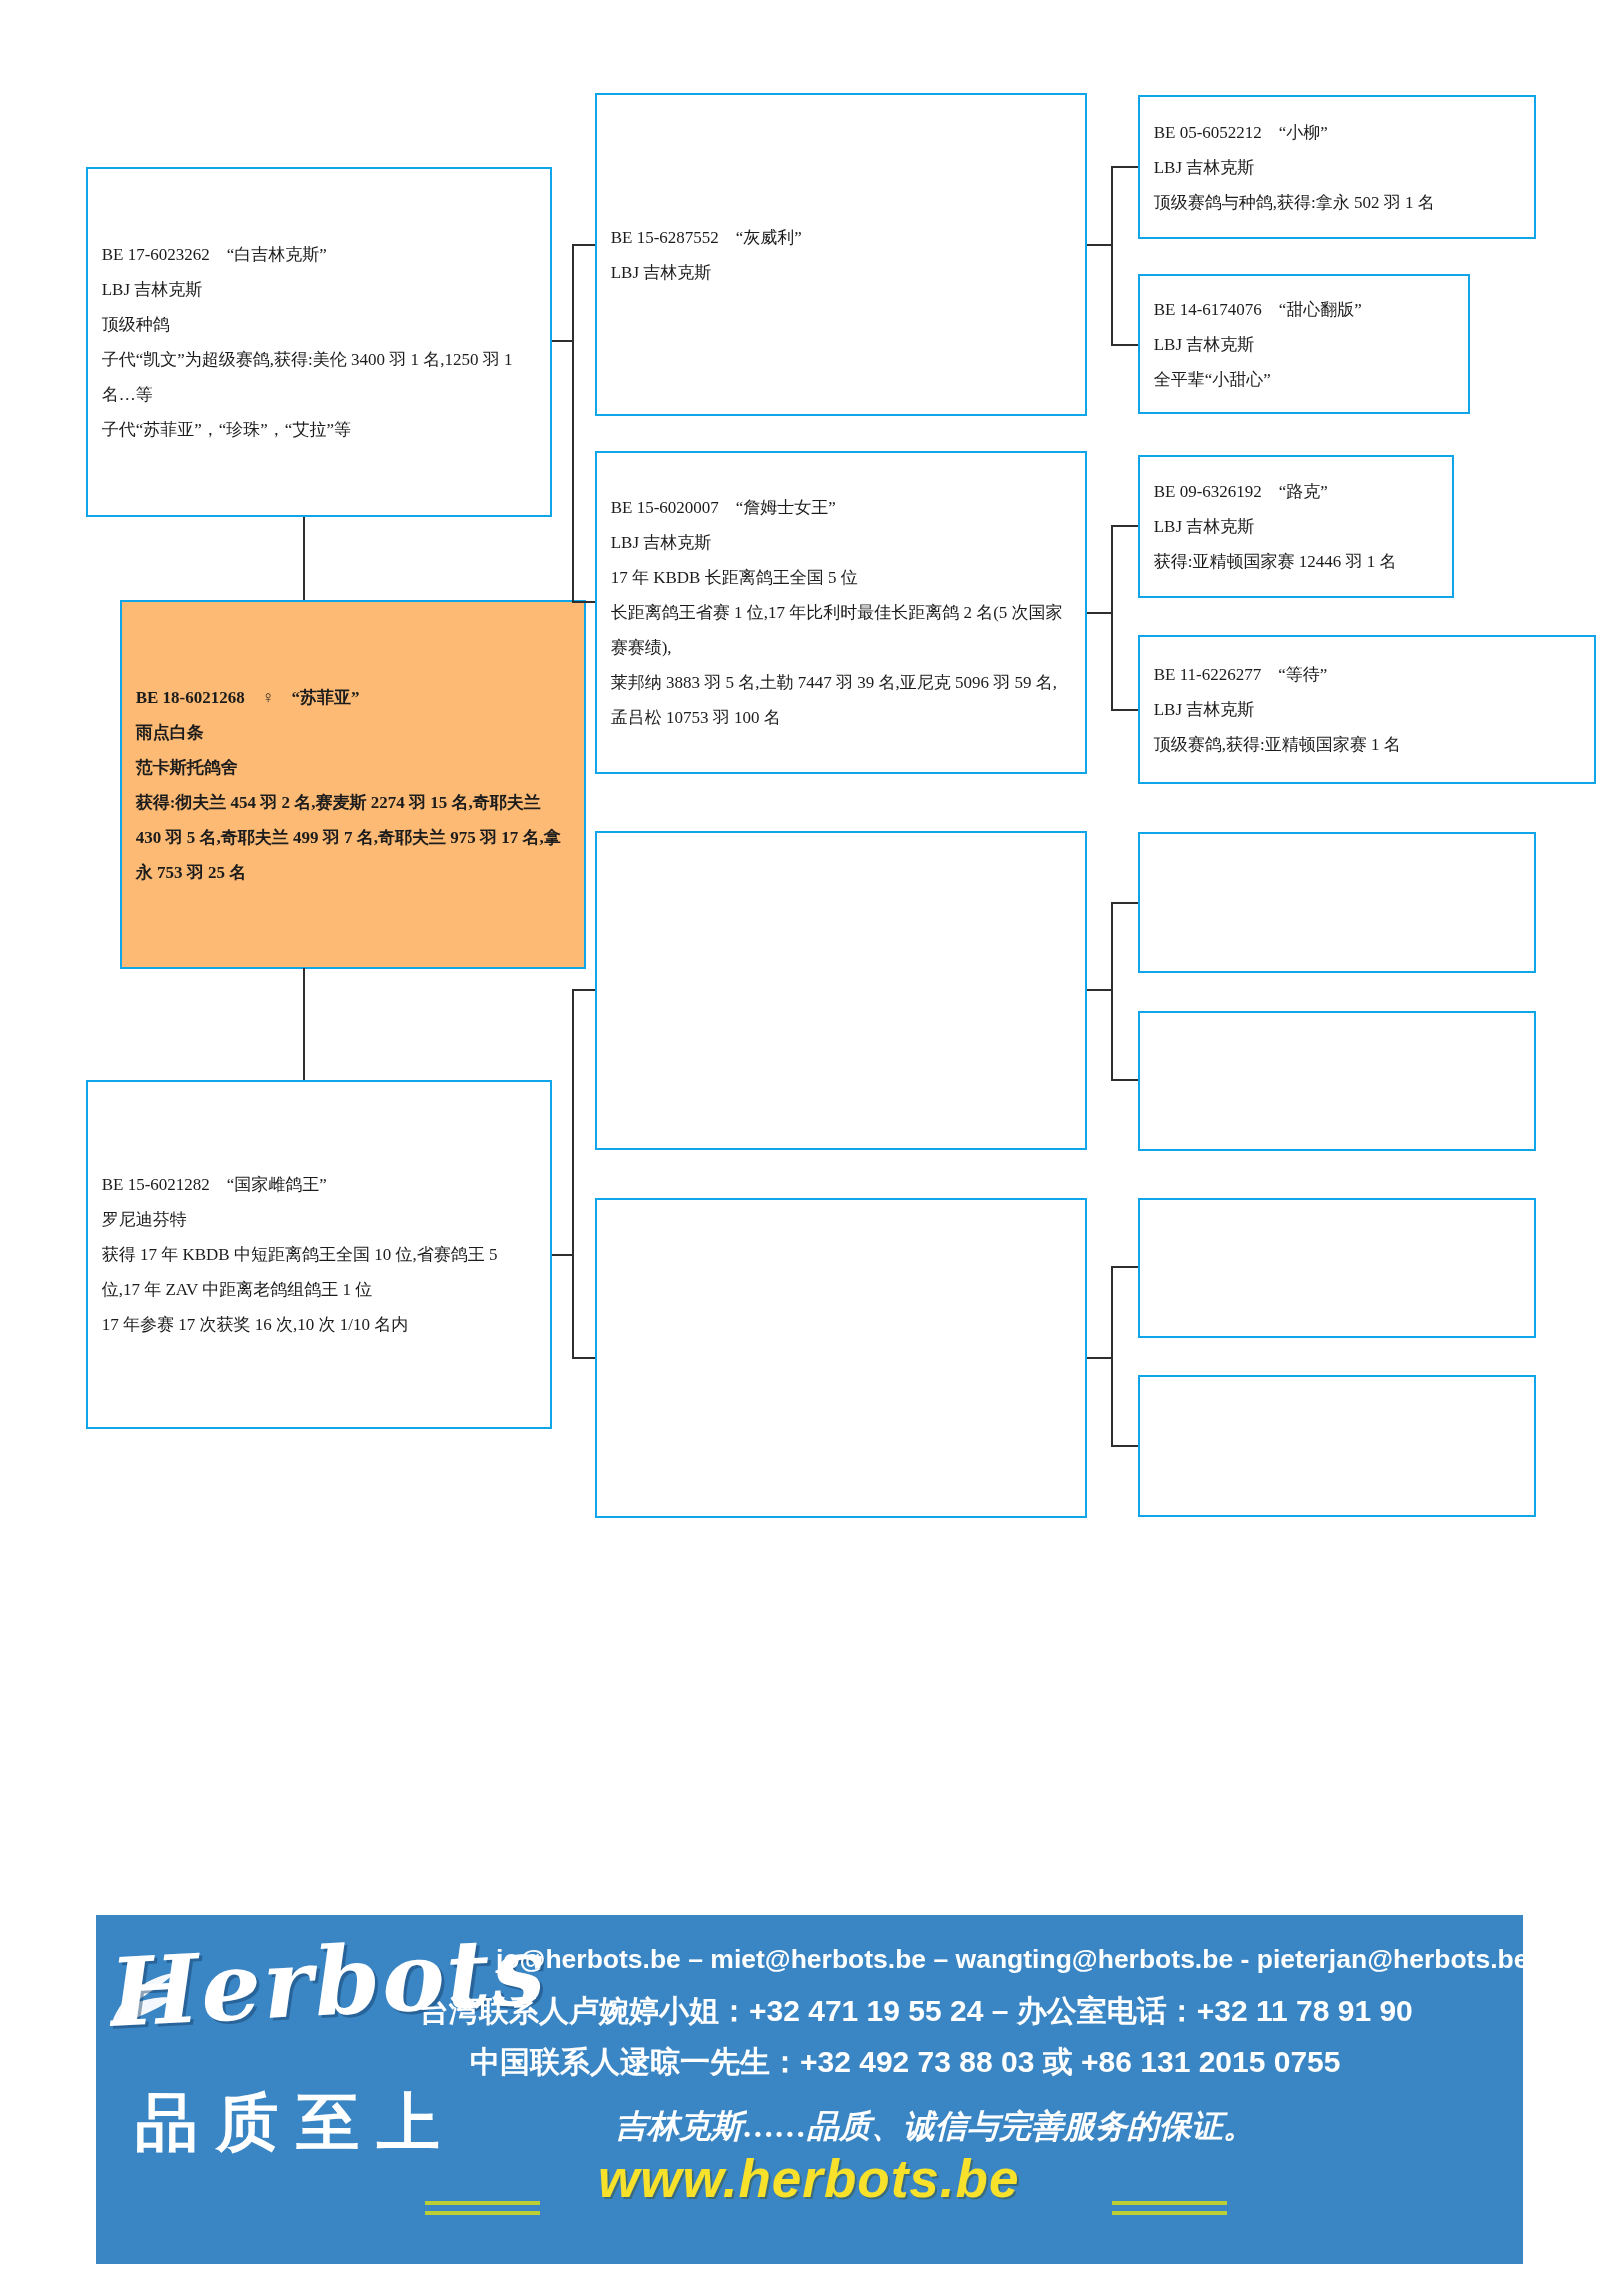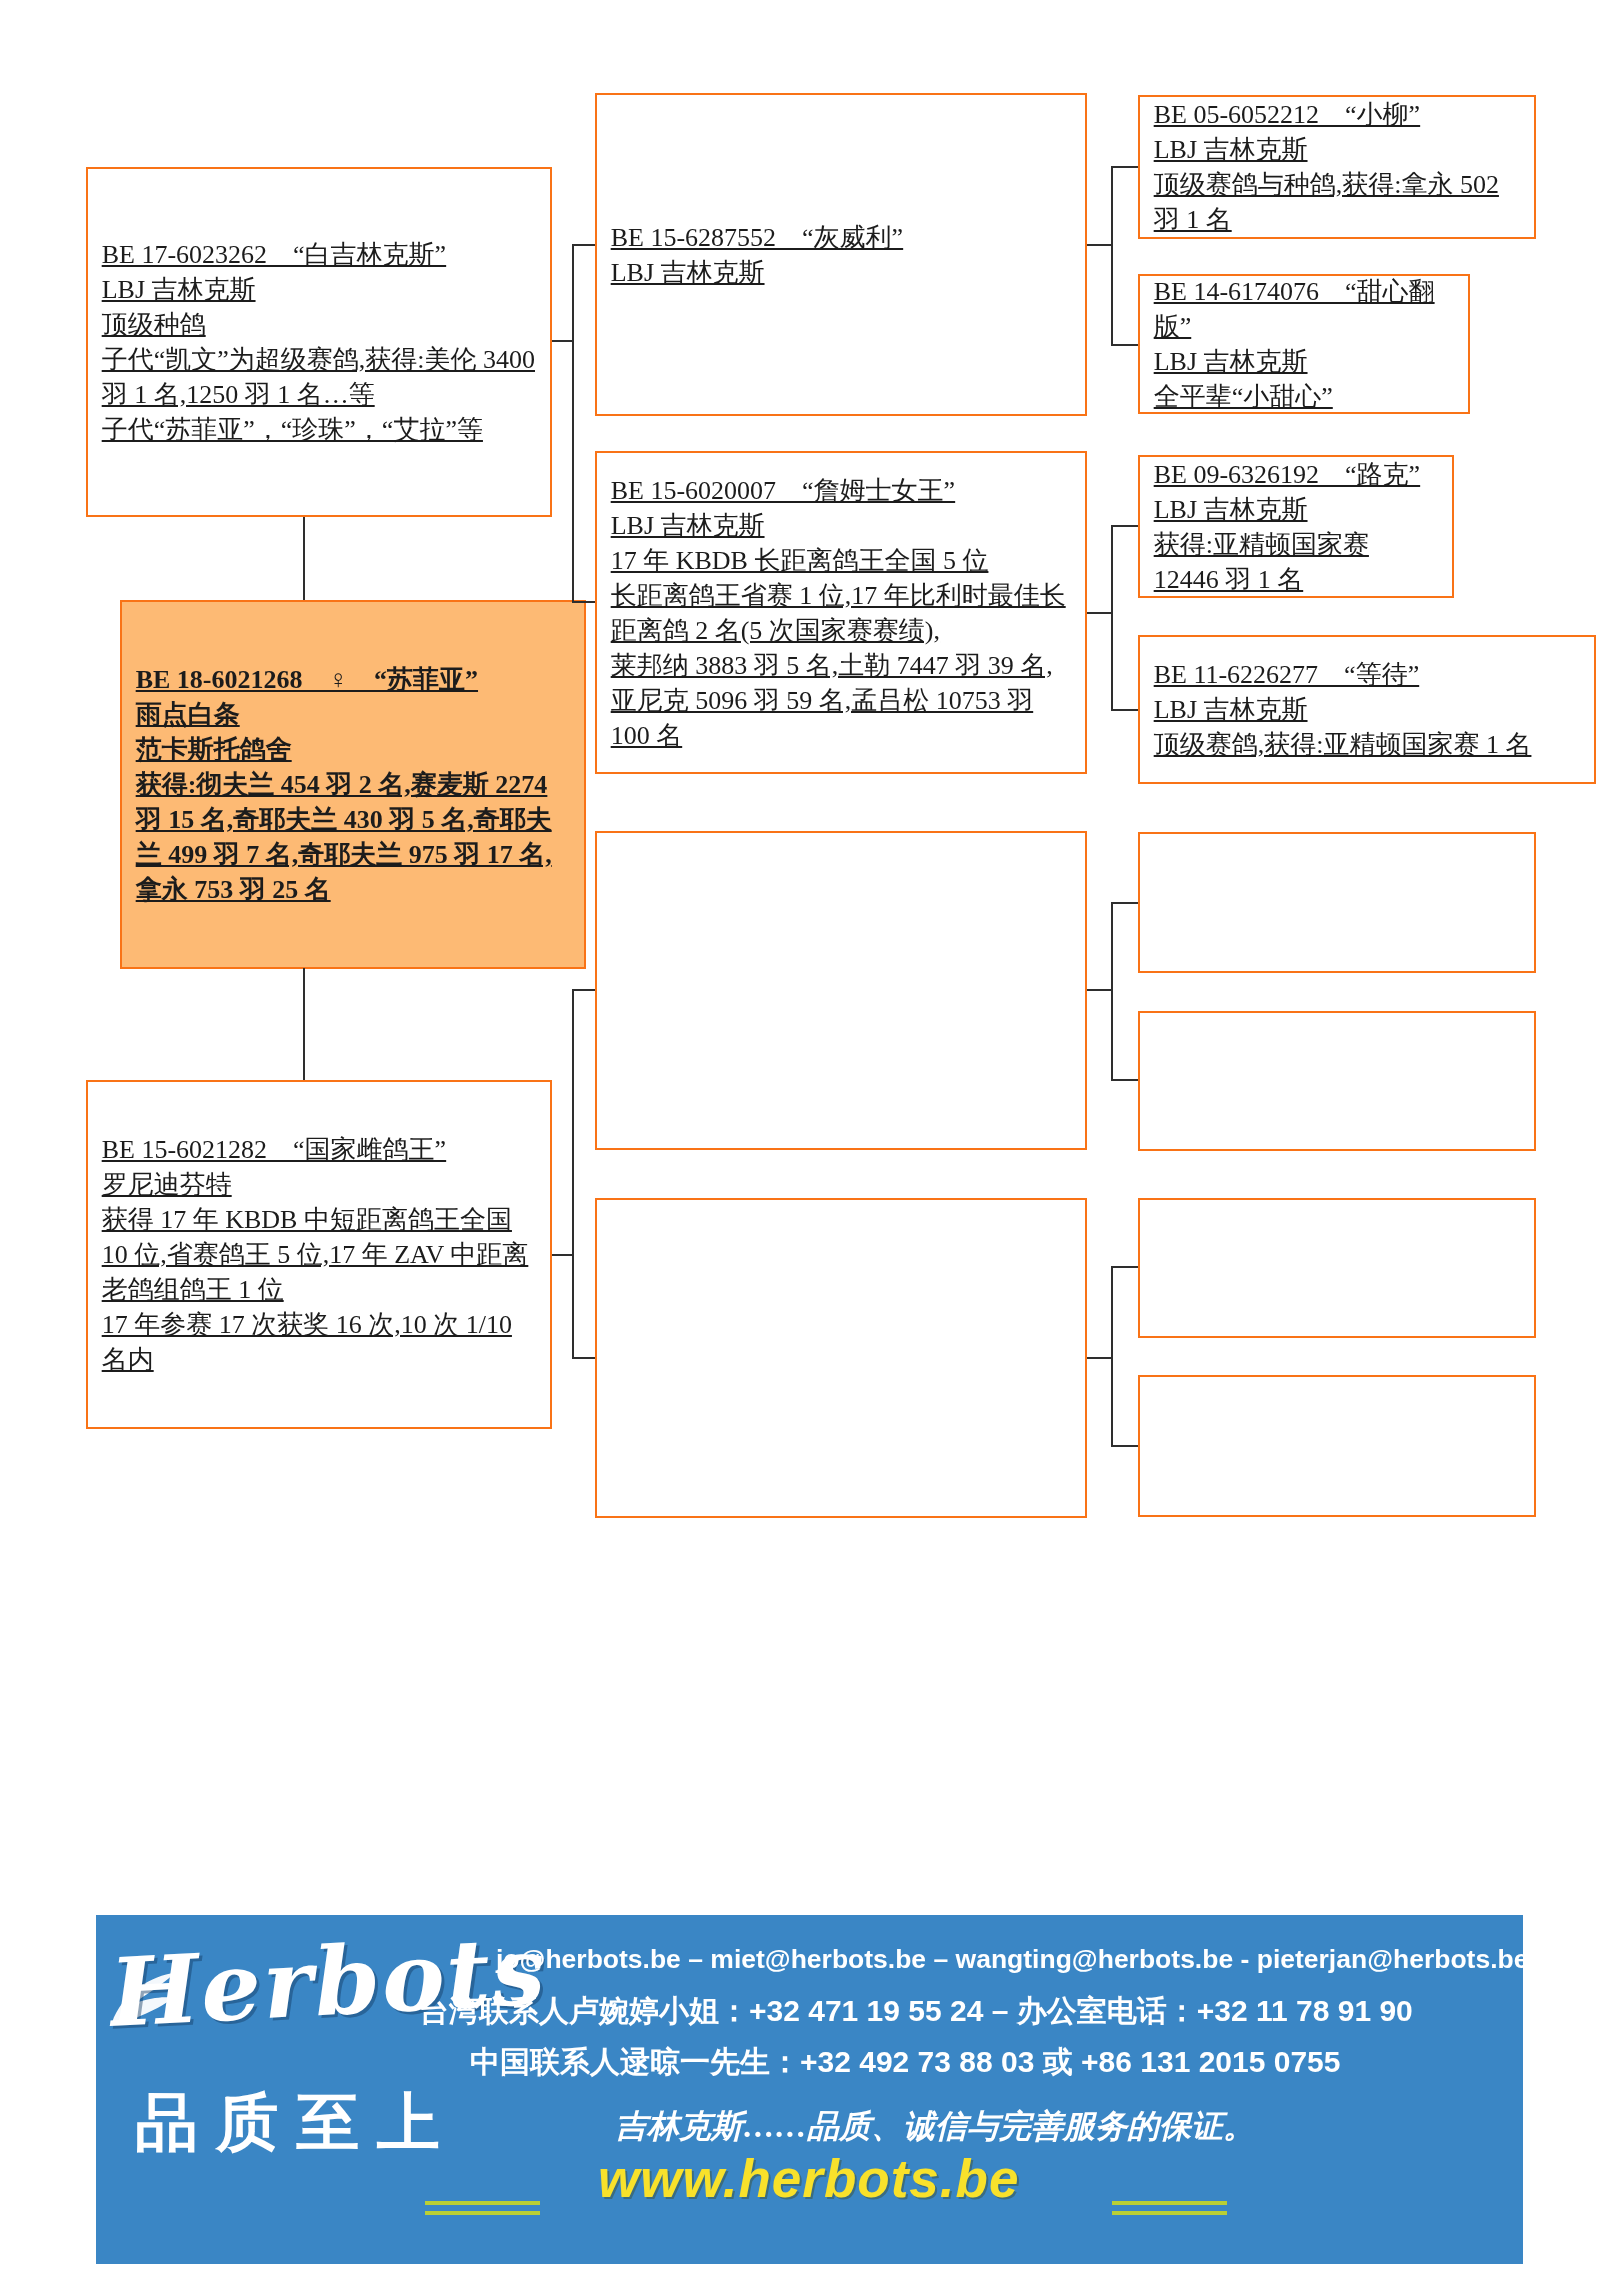--- a/index.html
+++ b/index.html
@@ -6,32 +6,31 @@
   .page{
     position:relative;
     width:1621px;height:2293px;
     background:#ffffff;
     font-family:"Liberation Serif","DejaVu Serif",serif;
     color:#1c1c1c;
     overflow:hidden;
   }
   .box{
     position:absolute;
-    border:2px solid #f97316;
+    border:2px solid #0ea5e9;
     box-sizing:border-box;
     display:flex;
     flex-direction:column;
     justify-content:center;
     padding:5.9px 13.7px;
-    font-size:26px;
+    font-size:17px;
     line-height:35px;
     white-space:pre-line;
     overflow:hidden;
     background:#ffffff;
-    text-decoration:underline;
   }
   .box.highlight{
     background:#fdba74;
     font-weight:bold;
     margin-left:34px;
   }
   .conn{position:absolute;background:#2e2e2e;}
   .conn.h{height:2px;}
   .conn.v{width:2px;}
 

